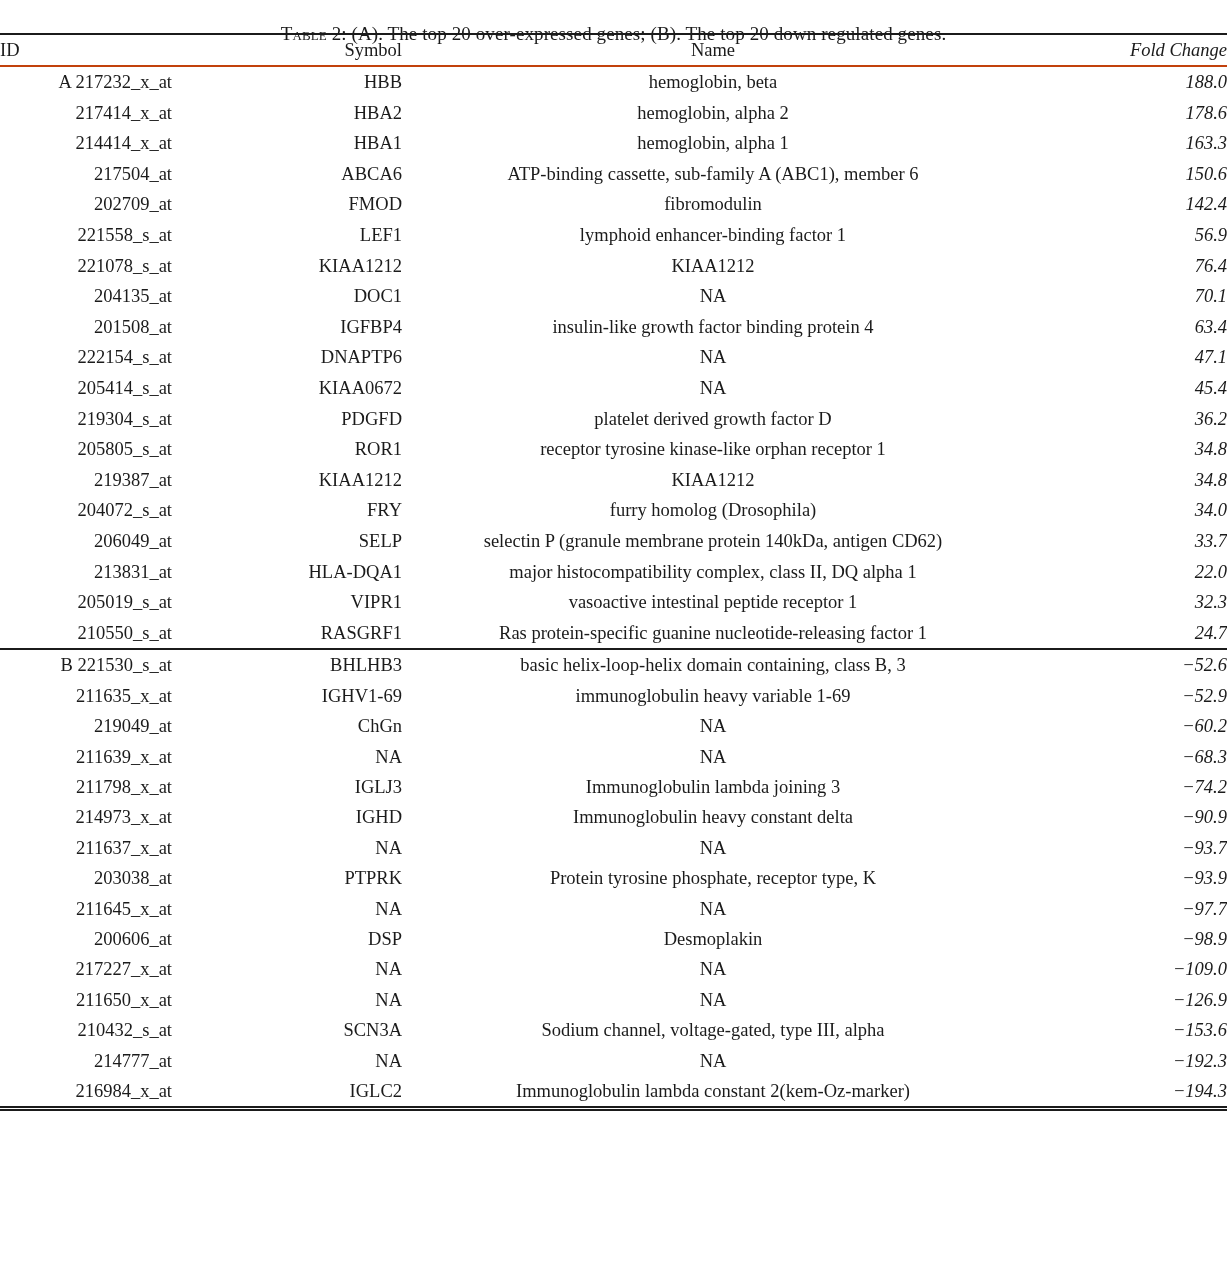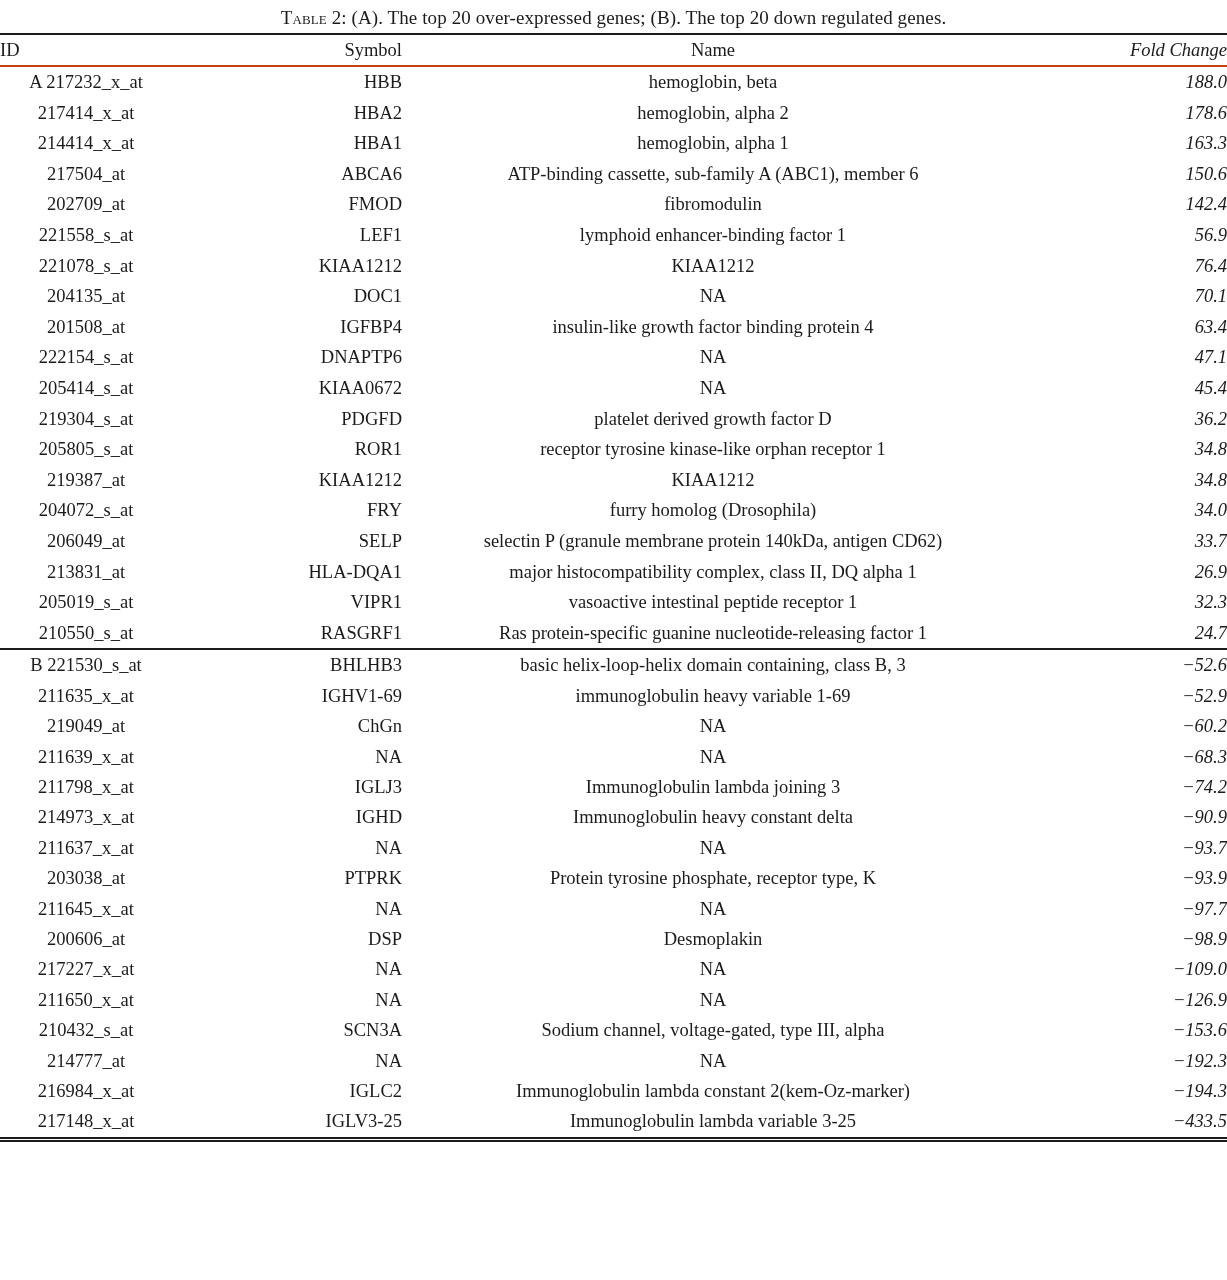--- a/index.html
+++ b/index.html
@@ -10,21 +10,21 @@
   body {
     width: 1227px;
     height: 1280px;
     font-family: "Liberation Serif", serif;
     color: #1b1b1b;
     overflow: hidden;
   }
   .caption {
     text-align: center;
     font-size: 19px;
-    padding-top: 7px;
+    padding-top: 23px;
     height: 33px;
     box-sizing: border-box;
     letter-spacing: 0.1px;
   }
   .caption .caption-label {
     font-variant: small-caps;
   }
   table.gene-table {
     width: 1227px;
     border-collapse: collapse;
@@ -45,21 +45,21 @@
     border-bottom: 2px solid #c2410c;
     height: 31px;
     line-height: 31px;
     font-size: 19px;
   }
   tbody#section-b tr:first-child td {
     border-top: 2px solid #1b1b1b;
   }
   tbody#section-a td { height: 30.6px; line-height: 30.6px; }
   tbody#section-b td { height: 30.4px; line-height: 30.4px; }
-  .col-id   { text-align: center;  padding-left: 6px; }
+  .col-id   { text-align: right;  padding-left: 6px; }
   .col-symbol { text-align: right; }
   .col-name { text-align: center; }
   .col-fold { text-align: right; padding-right: 36px; font-style: italic; }
   th.col-id { text-align: left; padding-left: 6px; }
   th.col-fold { text-align: right; padding-right: 36px; }
 </style>
 </head>
 <body>
 
 <div class="caption">
@@ -175,21 +175,21 @@
       <tr>
         <td class="col-id">206049_at</td>
         <td class="col-symbol">SELP</td>
         <td class="col-name">selectin P (granule membrane protein 140kDa, antigen CD62)</td>
         <td class="col-fold">33.7</td>
       </tr>
       <tr>
         <td class="col-id">213831_at</td>
         <td class="col-symbol">HLA-DQA1</td>
         <td class="col-name">major histocompatibility complex, class II, DQ alpha 1</td>
-        <td class="col-fold">26.9</td>
+        <td class="col-fold">22.0</td>
       </tr>
       <tr>
         <td class="col-id">205019_s_at</td>
         <td class="col-symbol">VIPR1</td>
         <td class="col-name">vasoactive intestinal peptide receptor 1</td>
         <td class="col-fold">32.3</td>
       </tr>
       <tr>
         <td class="col-id">210550_s_at</td>
         <td class="col-symbol">RASGRF1</td>
@@ -281,20 +281,14 @@
         <td class="col-symbol">NA</td>
         <td class="col-name">NA</td>
         <td class="col-fold">−192.3</td>
       </tr>
       <tr>
         <td class="col-id">216984_x_at</td>
         <td class="col-symbol">IGLC2</td>
         <td class="col-name">Immunoglobulin lambda constant 2(kem-Oz-marker)</td>
         <td class="col-fold">−194.3</td>
       </tr>
-      <tr>
-        <td class="col-id">217148_x_at</td>
-        <td class="col-symbol">IGLV3-25</td>
-        <td class="col-name">Immunoglobulin lambda variable 3-25</td>
-        <td class="col-fold">−433.5</td>
-      </tr>
     </tbody>
 </table>
 
 </body></html>

